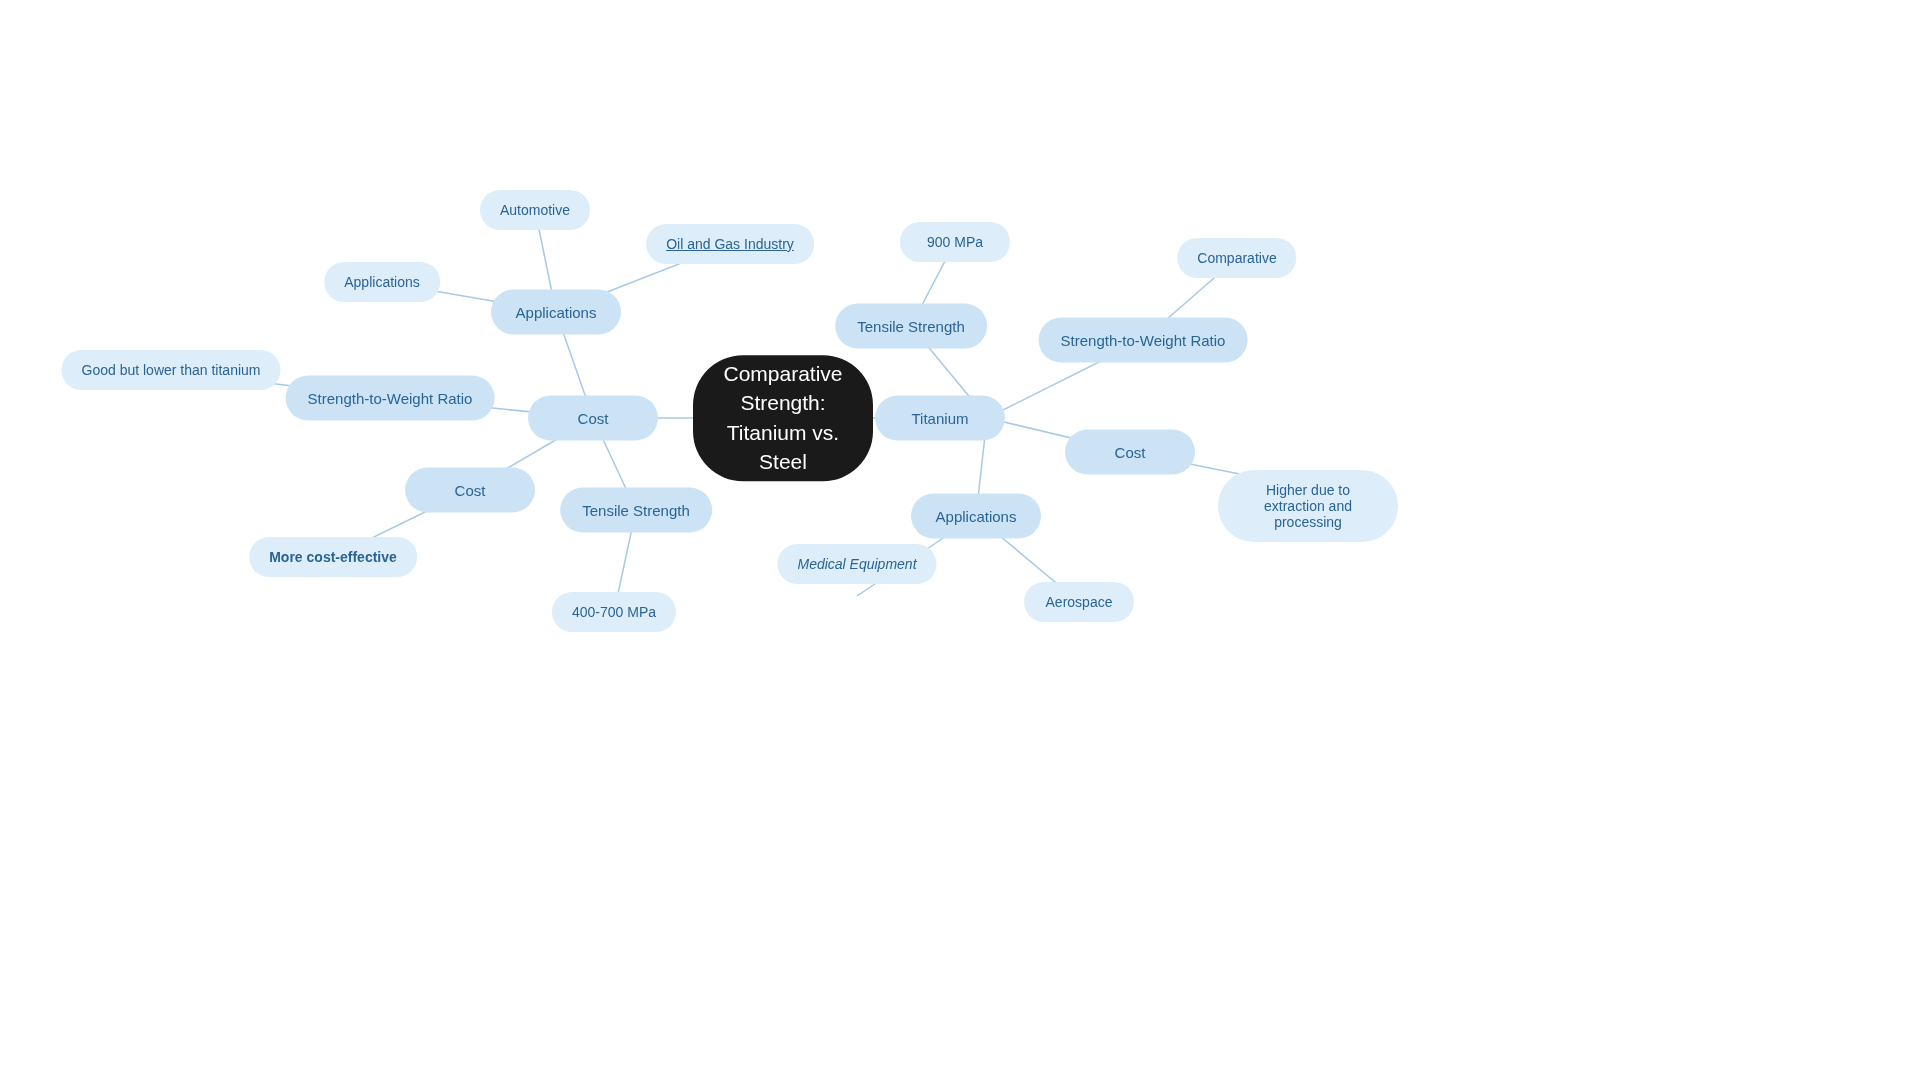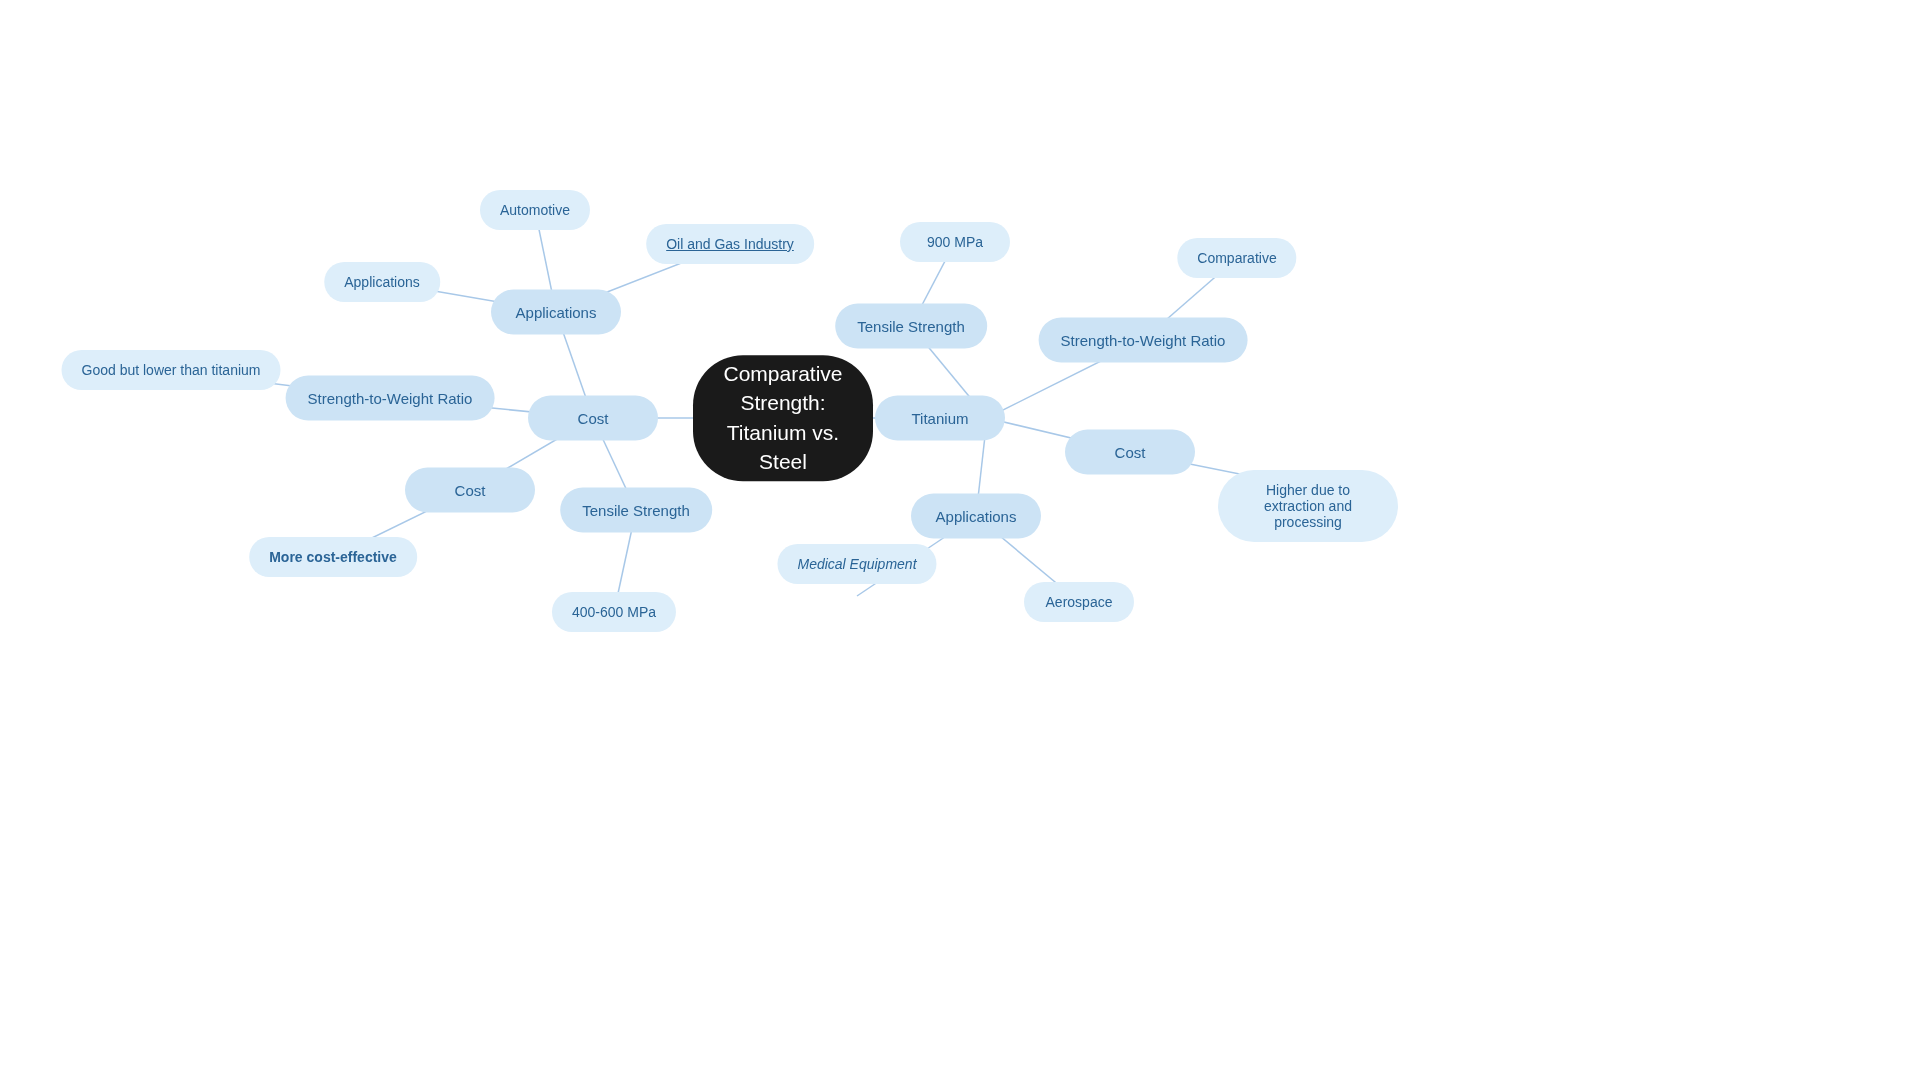--- a/index.html
+++ b/index.html
@@ -139,21 +139,21 @@
 
 <div class="node node-leaf" style="left:171px;top:370px;">
   <span>Good but lower than titanium</span>
 </div>
 
 <div class="node node-leaf" style="left:333px;top:557px;font-weight:bold;">
   <span>More cost-effective</span>
 </div>
 
 <div class="node node-leaf" style="left:614px;top:612px;">
-  <span>400-600 MPa</span>
+  <span>400-700 MPa</span>
 </div>
 
 <div class="node node-branch" style="left:911px;top:326px;">
   <span>Tensile Strength</span>
 </div>
 
 <div class="node node-branch" style="left:1143px;top:340px;">
   <span>Strength-to-Weight Ratio</span>
 </div>
 

